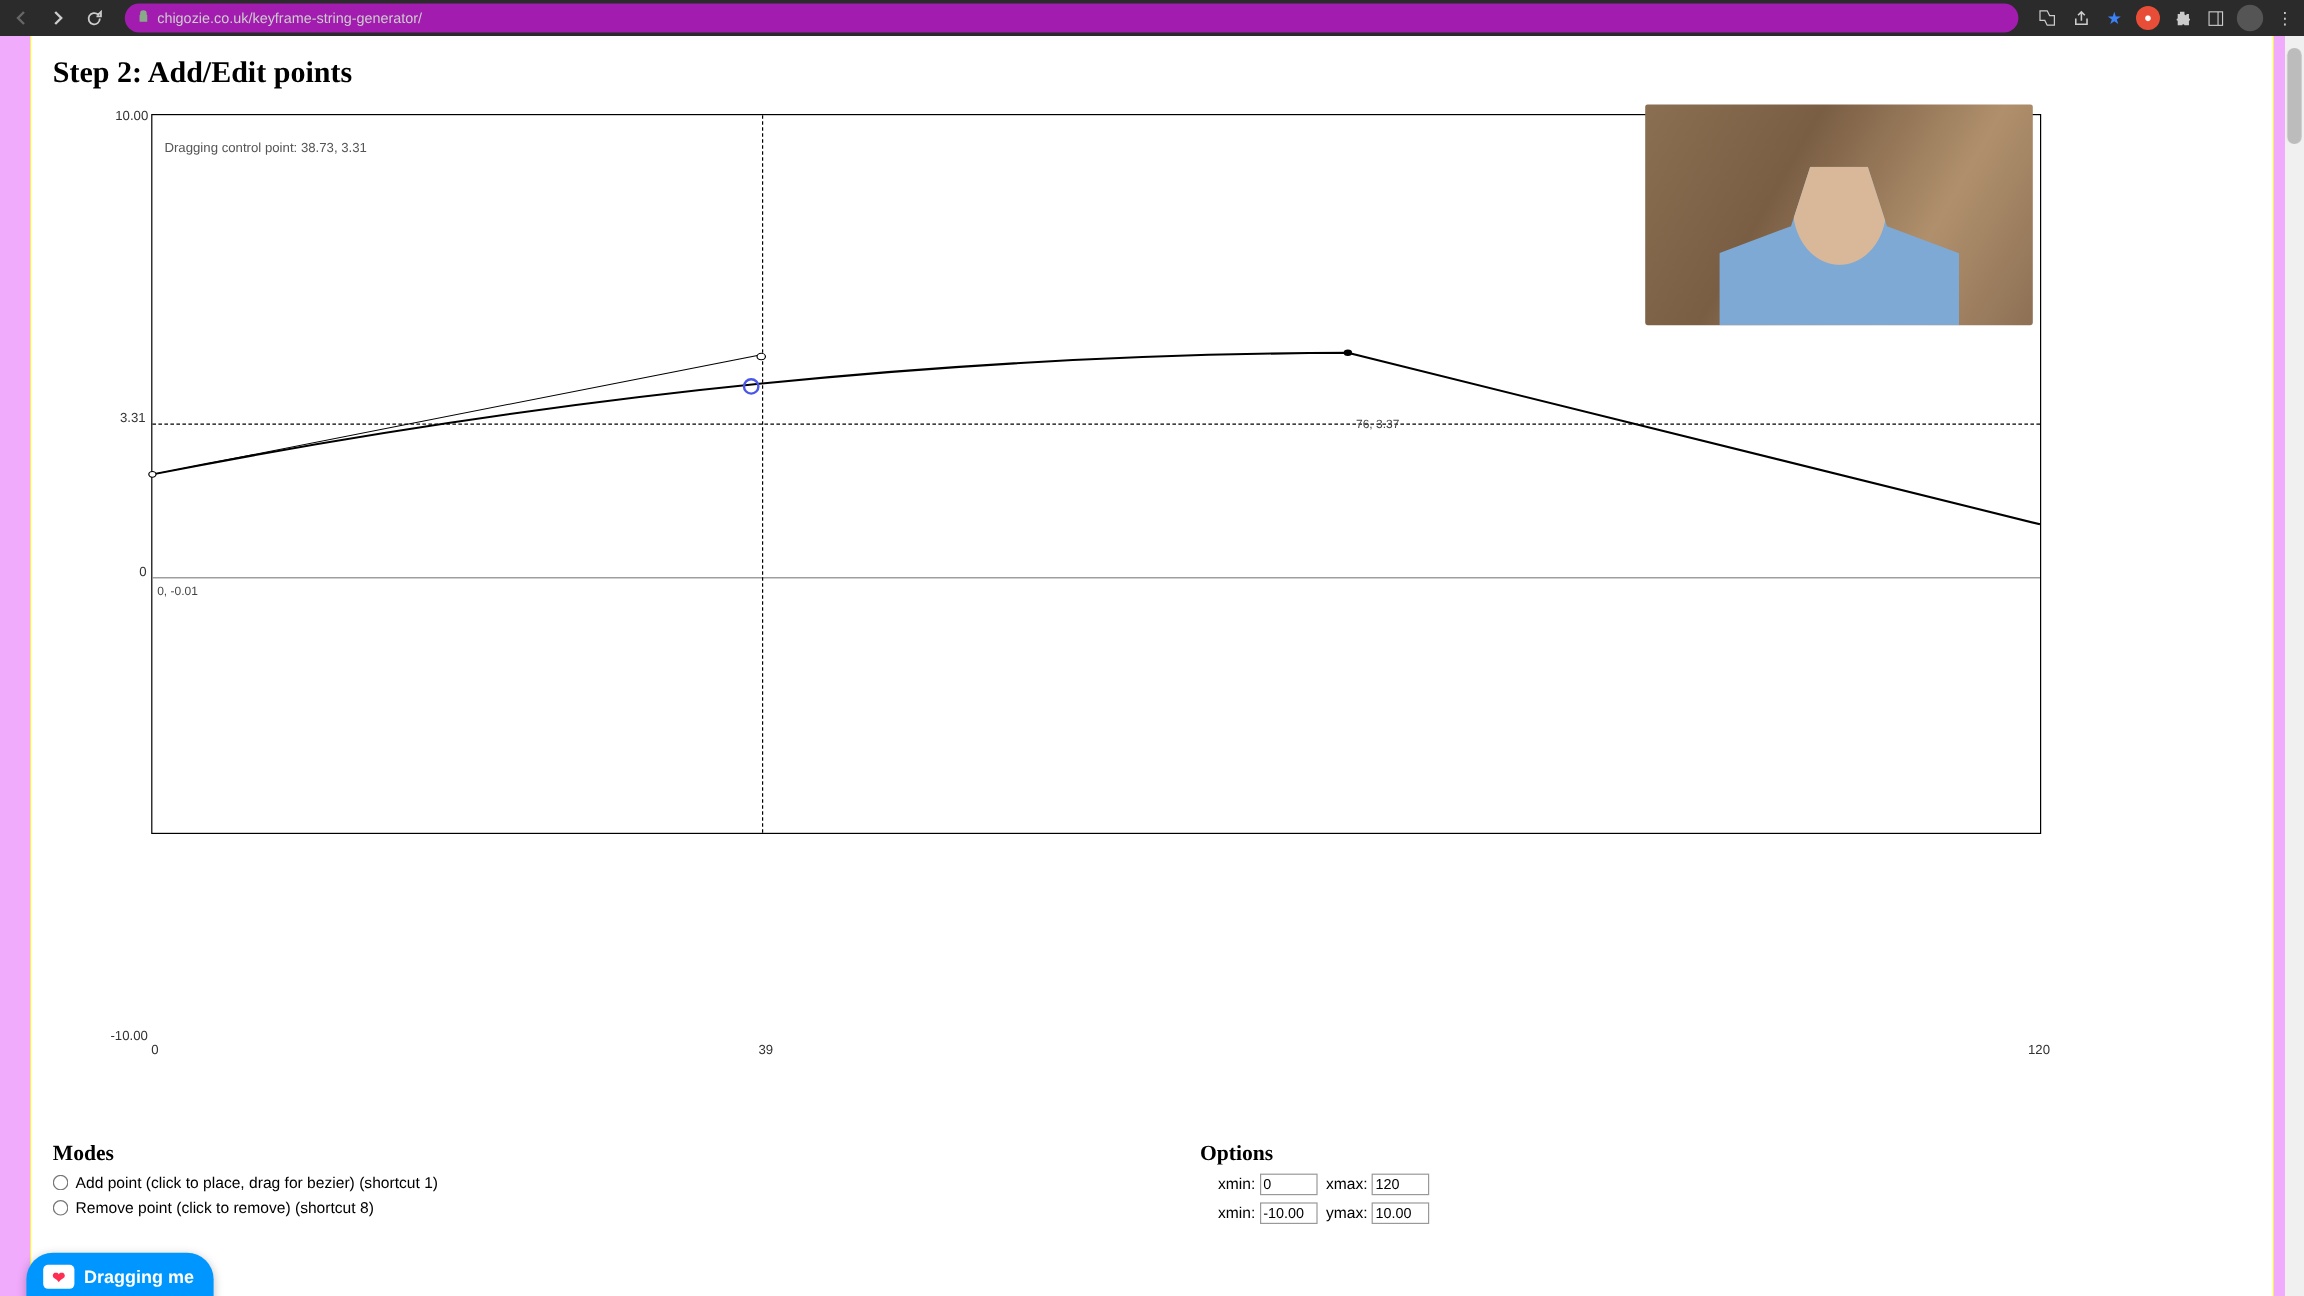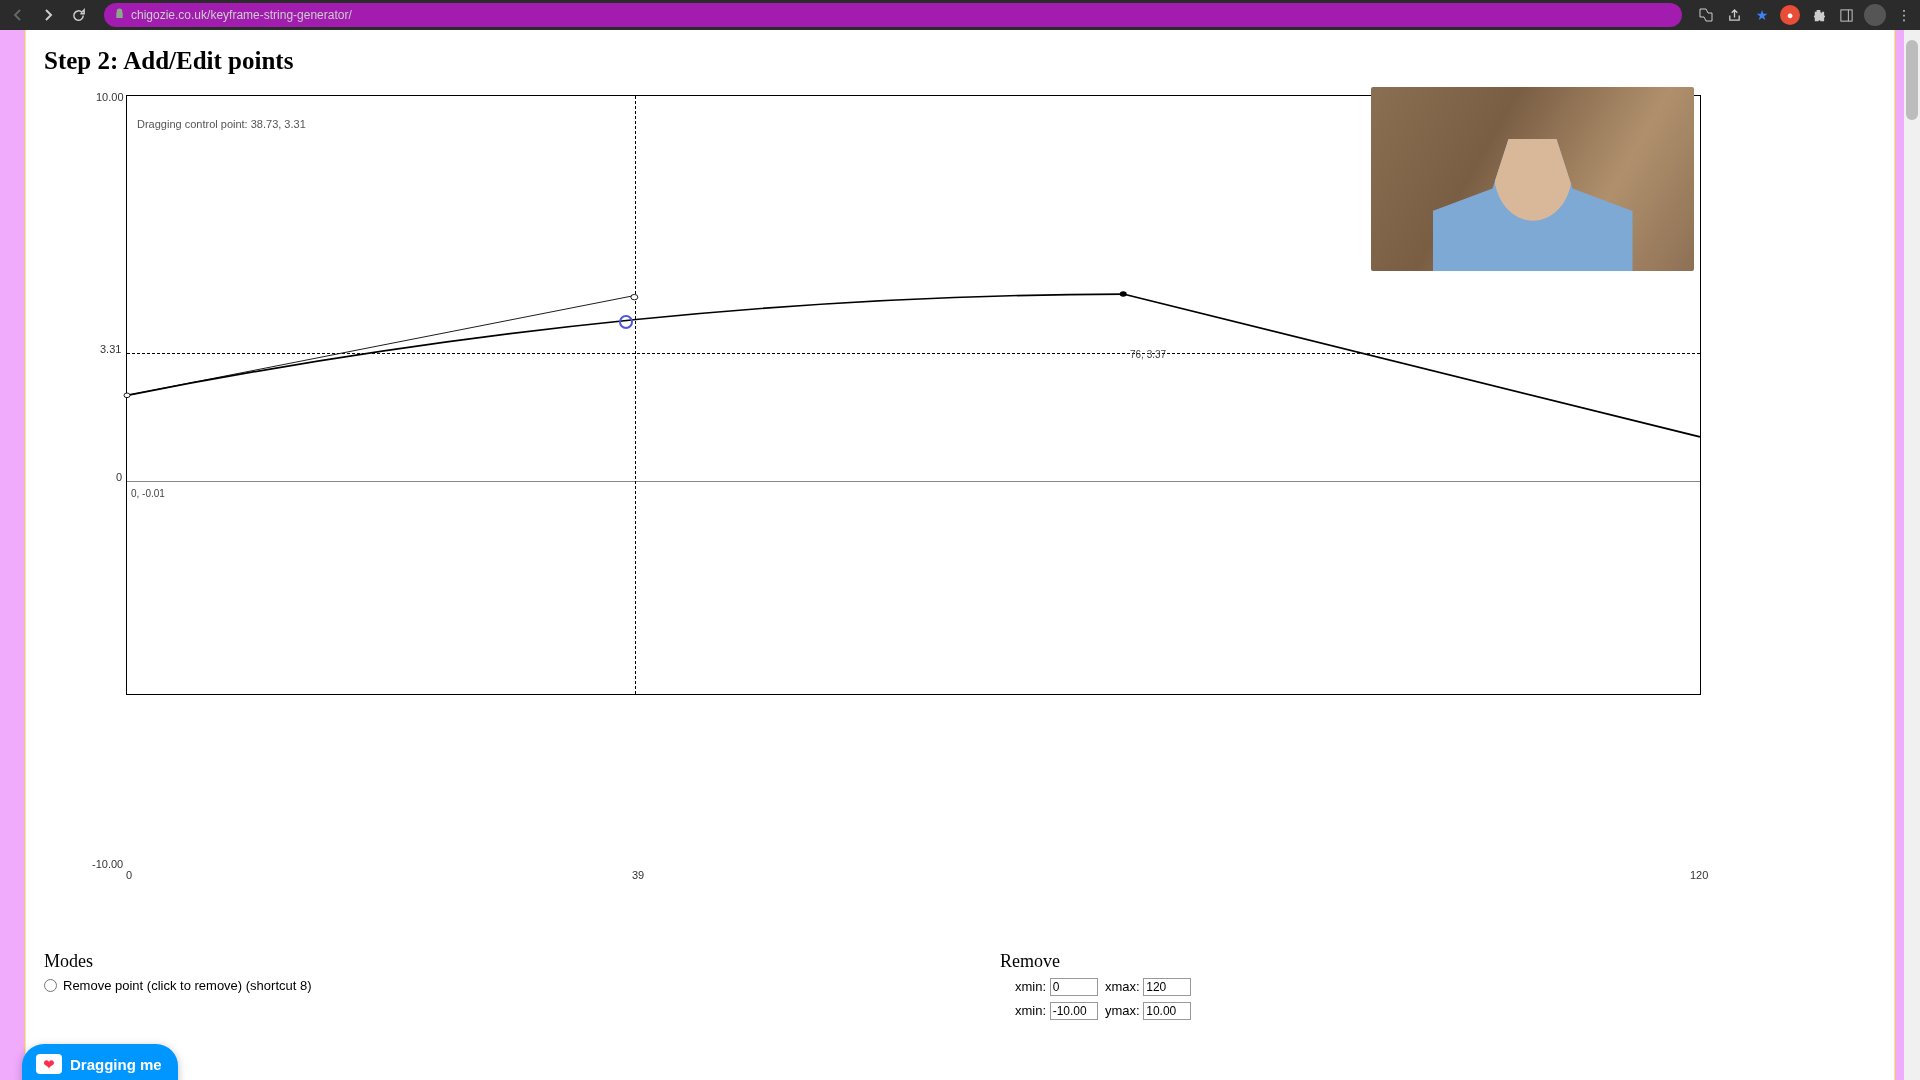--- a/index.html
+++ b/index.html
@@ -36,21 +36,21 @@
   .point-label { position: absolute; font-size: 10px; color: #444; white-space: nowrap; }
   .cursor-dot { position: absolute; width: 14px; height: 14px; border: 2px solid #4a56e6; border-radius: 50%; background: transparent; pointer-events: none; }
   
   
   .webcam-pip { position: absolute; width: 323px; height: 184px; background: linear-gradient(120deg,#8b6f52 0%,#7a5e44 35%,#b0906c 70%,#8d7055 100%); border-radius: 2px; overflow: hidden; }
   .webcam-person { position: absolute; bottom: 0; left: 50%; transform: translateX(-50%); width: 200px; height: 150px; background: radial-gradient(ellipse 70px 85px at 50% 35%, #d9b89a 0%, #d9b89a 55%, transparent 56%), linear-gradient(#7ea9d4,#7ea9d4); clip-path: polygon(0 60%, 30% 45%, 38% 12%, 62% 12%, 70% 45%, 100% 60%, 100% 100%, 0 100%); }
   
   
   .form-row { display: flex; gap: 80px; margin-top: 10px; }
   .form-col { flex: 1; }
-  .sect-head { font-family: Georgia, 'Times New Roman', serif; font-weight: normal; font-size: 18px; }
+  .sect-head { font-family: Georgia, 'Times New Roman', serif; font-weight: bold; font-size: 18px; }
   .radio-line { margin: 6px 0; display: flex; align-items: center; gap: 6px; }
   .radio-line input[type=radio] { margin: 0; }
   .opt-line { margin: 6px 15px; }
   .num-input { width: 48px; font-size: 12px; border: 1px solid #999; padding: 1px 2px; }
   
   
   .support-btn { position: fixed; left: 22px; bottom: -8px; background: #0096ff; color: #fff; border-radius: 22px 22px 0 0; padding: 10px 16px 14px 14px; display: flex; align-items: center; gap: 8px; font-weight: bold; font-size: 15px; font-family: Arial, sans-serif; box-shadow: 0 2px 8px rgba(0,0,0,.25); cursor: pointer; }
   .kofi-cup { width: 26px; height: 20px; background: #fff; border-radius: 4px; position: relative; display: flex; align-items: center; justify-content: center; }
   .kofi-heart { color: #ff2e51; font-size: 13px; }
   
@@ -158,27 +158,31 @@
 
         <div class="webcam-pip" style="right:-10px; top:-4px;">
           <div class="webcam-person"></div>
         </div>
       </div>
     </div>
 
     <div class="form-row">
       <div class="form-col" style="max-width:50%;">
         <div class="sect-head">Modes</div>
+        <label class="radio-line">
+          <input type="radio" name="mode" style="">
+          <span>Add point (click to place, drag for bezier) (shortcut 1)</span>
+        </label>
         <label class="radio-line">
           <input type="radio" name="mode" style="">
           <span>Remove point (click to remove) (shortcut 8)</span>
         </label>
       </div>
       <div class="form-col">
-        <div class="sect-head">Remove</div>
+        <div class="sect-head">Options</div>
         <div class="opt-line">
           <span>xmin:</span>
           <input class="num-input" value="0" style="">
           &nbsp;<span>xmax:</span>
           <input class="num-input" value="120" style="">
         </div>
         <div class="opt-line">
           <span>xmin:</span>
           <input class="num-input" value="-10.00" style="">
           &nbsp;<span>ymax:</span>

